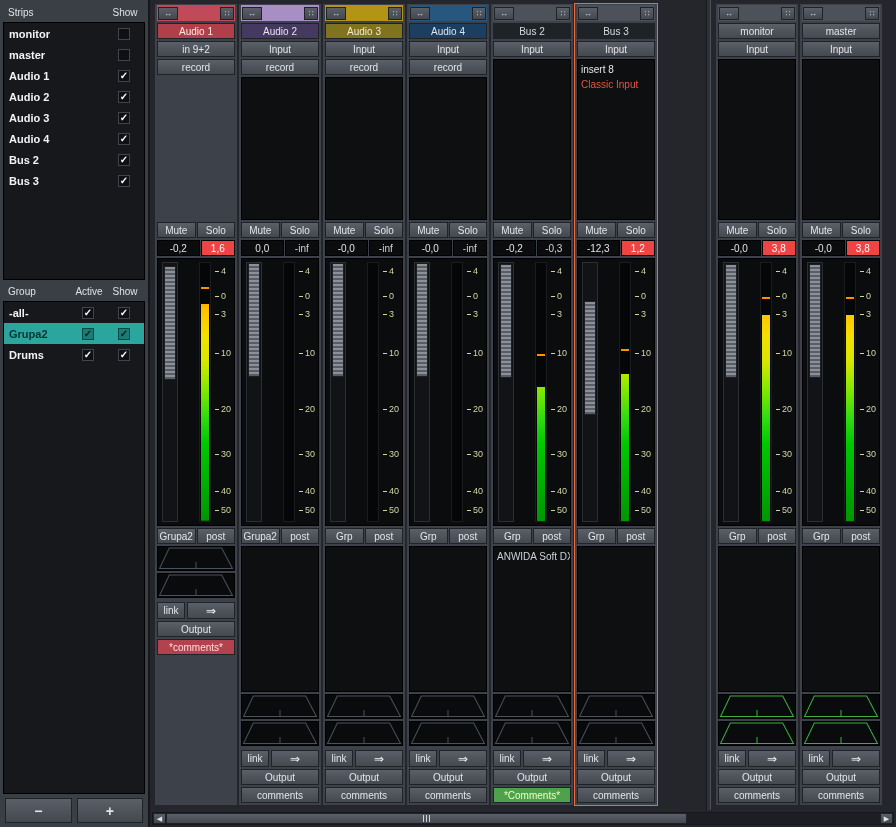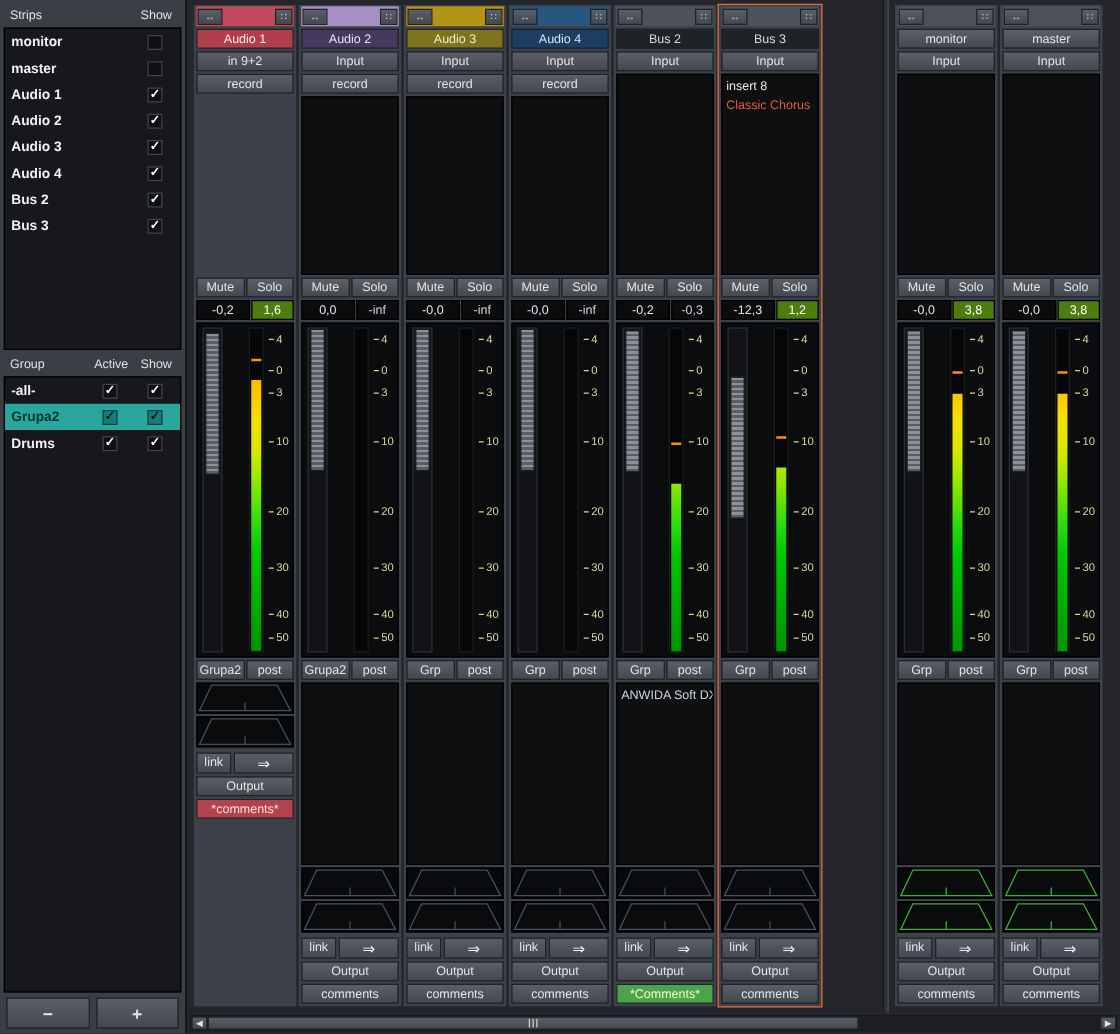--- a/index.html
+++ b/index.html
@@ -38,21 +38,21 @@
   .tb{width:20px;height:13px;font-size:8px;padding:0;color:#d8dbe0}
   .tb2{width:14px}
   .s-name,.s-input,.s-rec{height:16px;margin-bottom:2px;flex:none}
   .pbox{background:#0e0f11;border:1px solid #000;padding:2px 3px;overflow:hidden}
   .s-prebox{flex:1;margin-bottom:2px}
   .proc-item{font-size:10px;line-height:15px;text-align:left;white-space:nowrap;cursor:default}
   .s-ms,.s-gain,.s-grp{height:16px;margin-bottom:2px;display:flex;gap:1px;flex:none}
   .s-ms .btn,.s-grp .btn{flex:1}
   .gain-val{flex:1.25;background:#0b0c0e;border:1px solid #000;color:#dfe2e6;display:flex;align-items:center;justify-content:center;font-size:10px}
   .peak-val{flex:1;background:#0b0c0e;border:1px solid #000;color:#cfd3d8;display:flex;align-items:center;justify-content:center;font-size:10px}
-  .peak-val.clip{background:#4d7c0f;color:#ffffff}
+  .peak-val.clip{background:#ef4444;color:#ffffff}
   .s-fader{height:268px;margin-bottom:2px;background:#0b0c0e;border:1px solid #000;position:relative;flex:none}
   .fader-track{position:absolute;left:4px;top:3px;bottom:3px;width:16px;background:#121317;border:1px solid #2b2e33}
   .fader-handle{position:absolute;left:1px;right:1px;height:114px;border:1px solid #1b1e22;
       background:repeating-linear-gradient(to bottom,#8b9099 0px,#8b9099 2px,#585d66 2px,#585d66 4px)}
   .meter{position:absolute;left:41px;top:3px;bottom:3px;width:12px;background:#050607;border:1px solid #1a1c20}
   .meter-fill{position:absolute;bottom:0;left:1px;right:1px;background:linear-gradient(to top,#009600 0%,#00c800 30%,#30dc10 40%,#8ce800 52%,#d8e800 62%,#f4e000 72%,#ffc000 82%,#ff8800 92%,#ff5500 100%);background-size:100% 258px;background-position:bottom}
   .meter-peak{position:absolute;left:1px;right:1px;height:2px;background:#ff9000}
   .scale-mark{position:absolute;left:57px;display:flex;align-items:center;gap:2px;color:#d2d6a2;font-size:9px;line-height:9px}
   .scale-tick{width:4px;height:1px;background:#d2d6a2}
   .lower{flex:1;display:flex;flex-direction:column}
@@ -618,21 +618,21 @@
       <div class="strip selected">
         <div class="upper">
           <div class="s-top">
             <button class="btn tb">↔</button>
             <button class="btn tb tb2">∷</button>
           </div>
           <button class="btn s-name" style="background: rgb(31, 34, 39); color: rgb(214, 218, 224);">Bus 3</button>
           <button class="btn s-input">Input</button>
           <div class="pbox s-prebox">
             <div class="proc-item" style="color: rgb(228, 230, 232);">insert 8</div>
-            <div class="proc-item" style="color: rgb(226, 88, 64);">Classic Chorus</div>
+            <div class="proc-item" style="color: rgb(226, 88, 64);">Classic Input</div>
           </div>
         </div>
         <div class="s-ms">
           <button class="btn">Mute</button>
           <button class="btn">Solo</button>
         </div>
         <div class="s-gain">
           <div class="gain-val">-12,3</div>
           <div class="peak-val clip">1,2</div>
         </div>

